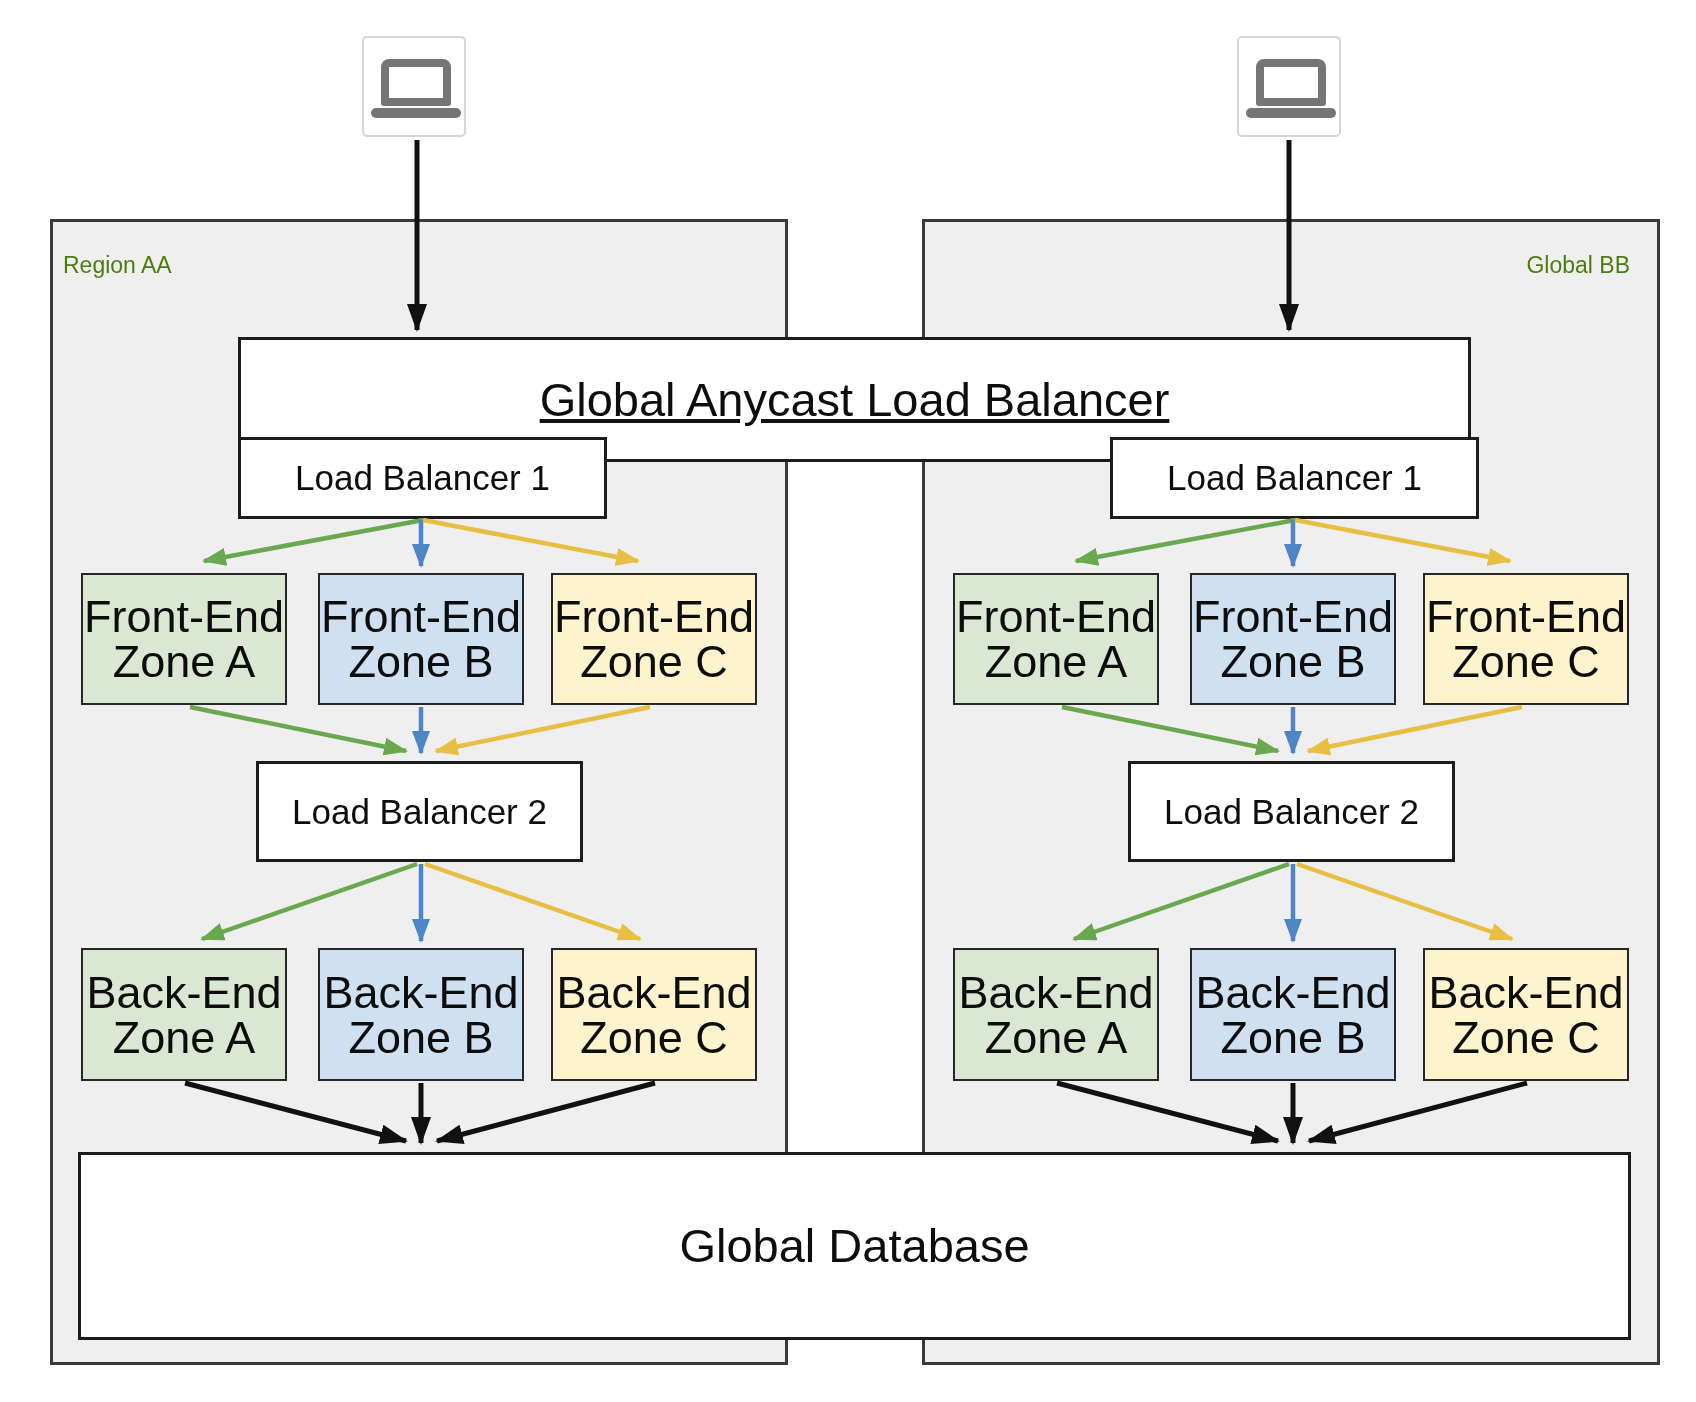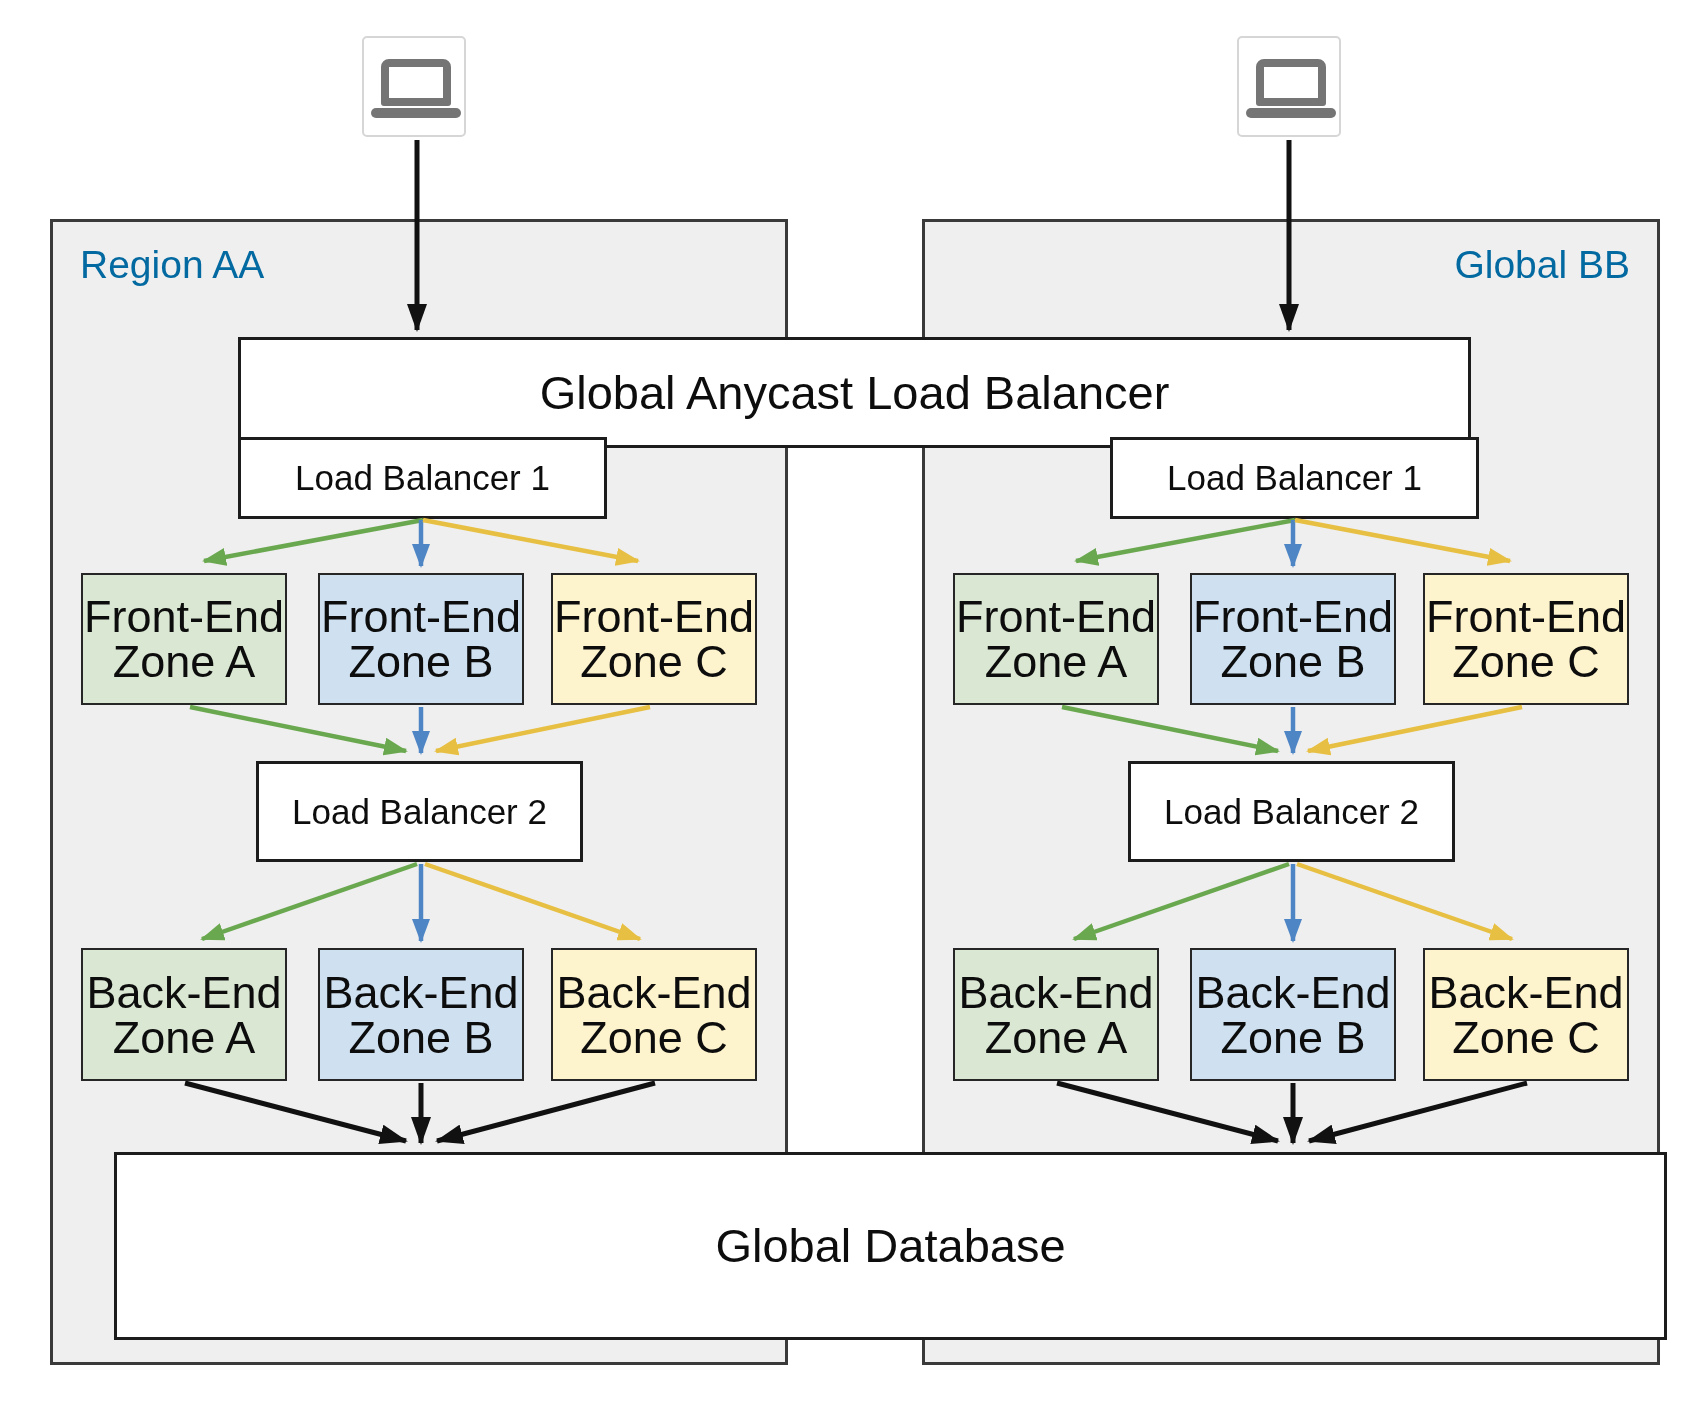--- a/index.html
+++ b/index.html
@@ -1,19 +1,19 @@
 <!DOCTYPE html>
 <html><head>
 <meta charset="utf-8">
 <style>
   html,body{margin:0;padding:0;background:#ffffff;}
   #canvas{position:relative;width:1696px;height:1402px;background:#ffffff;
           font-family:"Liberation Sans",sans-serif;color:#111;overflow:hidden;}
   .region{position:absolute;background:#efefef;border:3px solid #3a3a3a;box-sizing:border-box;z-index:1;}
-  .region-label{position:absolute;font-size:39px;line-height:40px;color:#0369a1;z-index:2;white-space:nowrap;margin-left:17px;}
+  .region-label{position:absolute;font-size:23px;line-height:40px;color:#4d7c0f;z-index:2;white-space:nowrap;}
   .wbox{position:absolute;background:#ffffff;border:3px solid #1c1c1c;box-sizing:border-box;z-index:3;
         display:flex;align-items:center;justify-content:center;text-align:center;}
   .wide{z-index:2;}
   .title-text{font-size:47px;line-height:52px;color:#0d0d0d;}
   .label-text{font-size:35px;line-height:40px;color:#0d0d0d;}
   .zone{position:absolute;border:2px solid #262626;box-sizing:border-box;z-index:3;
         display:flex;flex-direction:column;align-items:center;justify-content:center;text-align:center;
         font-size:45px;line-height:45px;color:#0d0d0d;}
   .zone.green{background:#dae8d3;}
   .zone.blue{background:#cfe1f1;}
@@ -38,21 +38,21 @@
 
   <div class="laptop" style="left:362px;top:36px;">
     <span class="laptop-screen"></span>
     <span class="laptop-base"></span>
   </div>
   <div class="laptop" style="left:1237px;top:36px;">
     <span class="laptop-screen"></span>
     <span class="laptop-base"></span>
   </div>
 
-  <div class="wbox wide" style="left:238px;top:337px;width:1233px;height:111px;">
+  <div class="wbox wide" style="left:238px;top:337px;width:1233px;height:125px;text-decoration:underline;">
     <span class="title-text">Global Anycast Load Balancer</span>
   </div>
 
   <div class="wbox" style="left:238px;top:437px;width:369px;height:82px;">
     <span class="label-text">Load Balancer 1</span>
   </div>
   <div class="wbox" style="left:1110px;top:437px;width:369px;height:82px;">
     <span class="label-text">Load Balancer 1</span>
   </div>
 
@@ -108,21 +108,21 @@
   </div>
   <div class="zone blue" style="left: 1190px; top: 948px; width: 206px; height: 133px; background-color: rgb(207, 225, 241);">
     <span>Back-End</span>
     <span>Zone B</span>
   </div>
   <div class="zone yellow" style="left: 1423px; top: 948px; width: 206px; height: 133px; background-color: rgb(253, 243, 205);">
     <span>Back-End</span>
     <span>Zone C</span>
   </div>
 
-  <div class="wbox wide" style="left:78px;top:1152px;width:1553px;height:188px;margin-left:36px;">
+  <div class="wbox wide" style="left:78px;top:1152px;width:1553px;height:188px;">
     <span class="title-text">Global Database</span>
   </div>
 
   <svg id="arrows" width="1696" height="1402" viewBox="0 0 1696 1402">
     <defs>
       <marker id="mk-black" markerUnits="userSpaceOnUse" markerWidth="28" markerHeight="20" refX="26" refY="10" orient="auto">
         <path d="M0,0 L28,10 L0,20 Z" fill="#111111"></path>
       </marker>
       <marker id="mk-green" markerUnits="userSpaceOnUse" markerWidth="24" markerHeight="18" refX="22" refY="9" orient="auto">
         <path d="M0,0 L24,9 L0,18 Z" fill="#6aa84f"></path>

